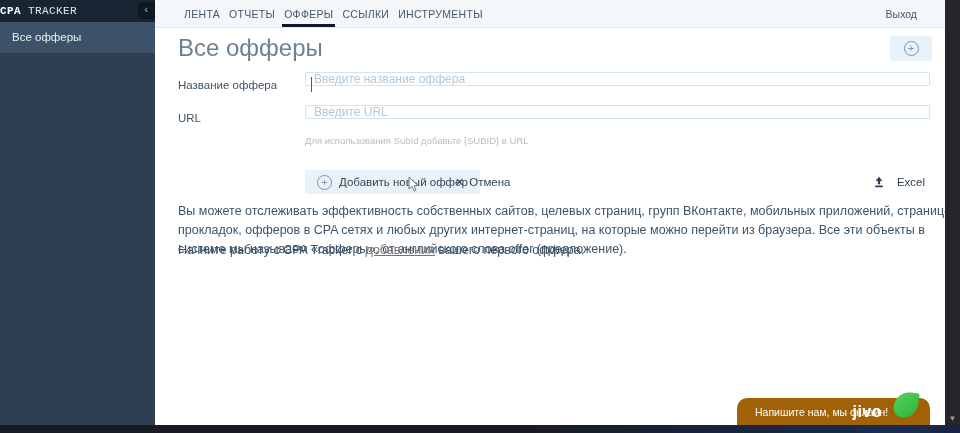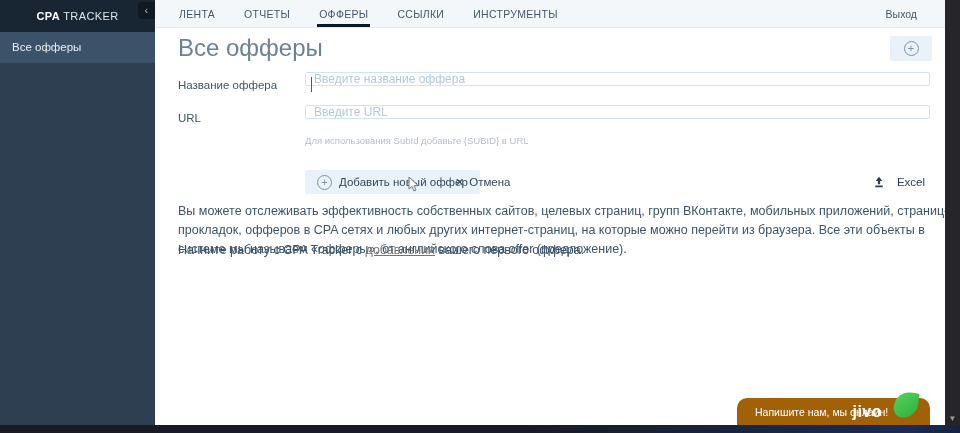--- a/index.html
+++ b/index.html
@@ -1,30 +1,30 @@
 <!DOCTYPE html>
 <html><head>
 <meta charset="utf-8">
 <style>
   * { margin:0; padding:0; box-sizing:border-box; }
   html,body { width:960px; height:433px; overflow:hidden; }
   body { font-family:"Liberation Sans", sans-serif; background:#fff; position:relative; }
 
   
   .sidebar { position:absolute; left:0; top:0; width:155px; height:425px; background:#2d3f51; }
-  .sb-header { position:relative; height:32px; background:#182633; color:#fff; display:flex; align-items:center; justify-content:center; font-size:11px; letter-spacing:.4px; }
+  .sb-header { position:relative; height:22px; background:#182633; color:#fff; display:flex; align-items:center; font-size:11px; letter-spacing:.4px;font-family:Liberation Mono, monospace; }
   .sb-header .logo b { font-weight:bold; color:#fff; }
   .sb-header .logo span { font-weight:normal; color:#dfe6ec; }
   .sb-collapse { position:absolute; right:0; top:2px; width:17px; height:17px; background:#0e1922; border-radius:4px 0 0 4px; color:#9fb0bd; font-size:11px; line-height:16px; text-align:center; cursor:pointer; }
   .sb-item { height:31px; line-height:31px; padding-left:12px; color:#e9eff4; font-size:11.5px; cursor:pointer; }
   .sb-item.active { background:#3c5268; }
 
   
   .topnav { position:absolute; left:155px; top:0; width:790px; height:28px; background:#f4f7f9; border-bottom:1px solid #e3e9ee; display:flex; align-items:stretch; }
-  .tabs { display:flex; gap:25px; padding-left:2px;margin-left:20px; }
+  .tabs { display:flex; gap:5px; padding-left:27px; }
   .tab { font-size:10.5px; color:#45586a; letter-spacing:.3px; display:flex; align-items:center; padding:0 2px; cursor:pointer; position:relative; }
   .tab.active { border-bottom:3px solid #0f172a; padding-top:3px; }
   .logout { margin-left:auto; margin-right:28px; align-self:center; font-size:10.5px; color:#45586a; cursor:pointer;text-align:right; }
 
   
   .main { position:absolute; left:155px; top:28px; width:790px; height:397px; background:#fff; }
   .page-title { position:absolute; left:23px; top:6px; font-size:24px; color:#6d8193; font-weight:400; }
   .add-btn { position:absolute; left:735px; top:8px; width:42px; height:25px; background:#e9f2f9; border:none; border-radius:2px; display:flex; align-items:center; justify-content:center; cursor:pointer; }
   .plus-circle { display:inline-flex; width:15px; height:15px; border:1px solid #7e93a5; border-radius:50%; color:#7e93a5; font-size:11px; line-height:13px; align-items:center; justify-content:center; }
 

